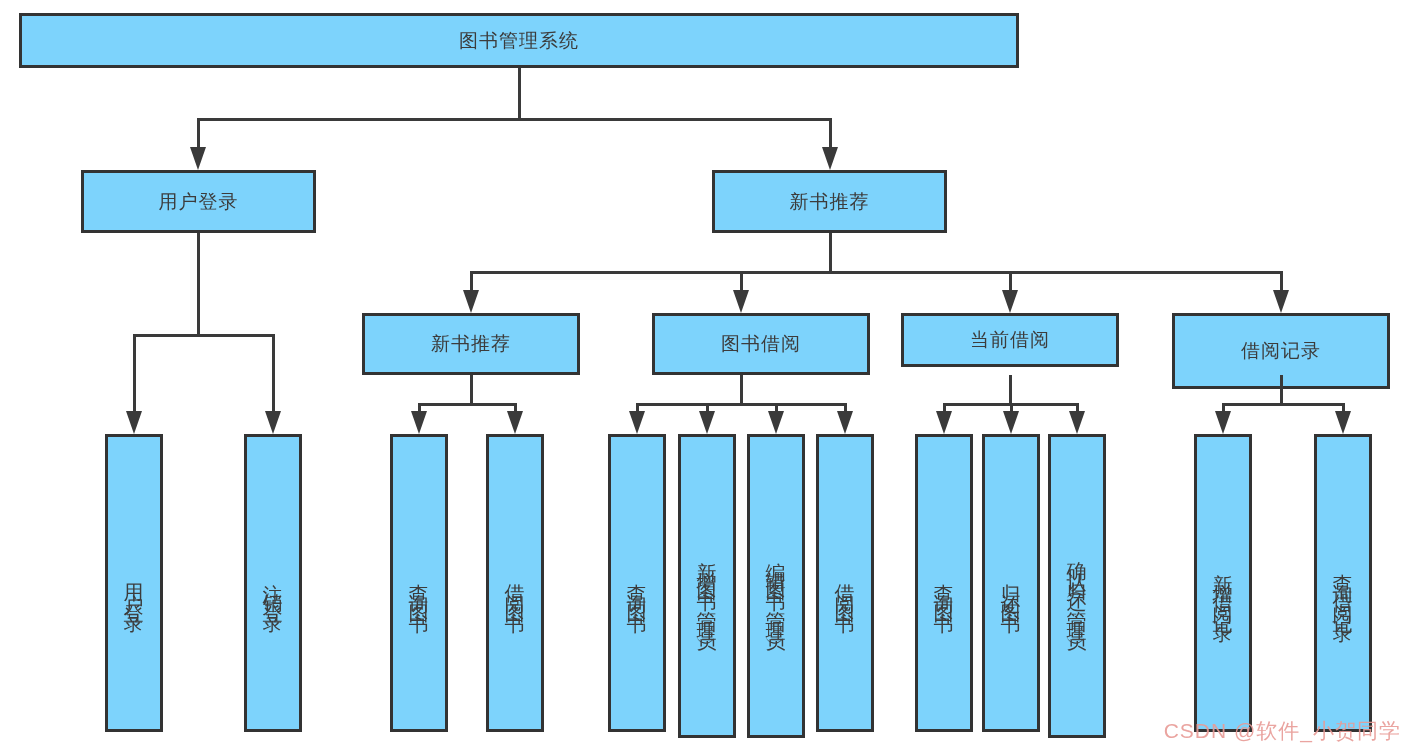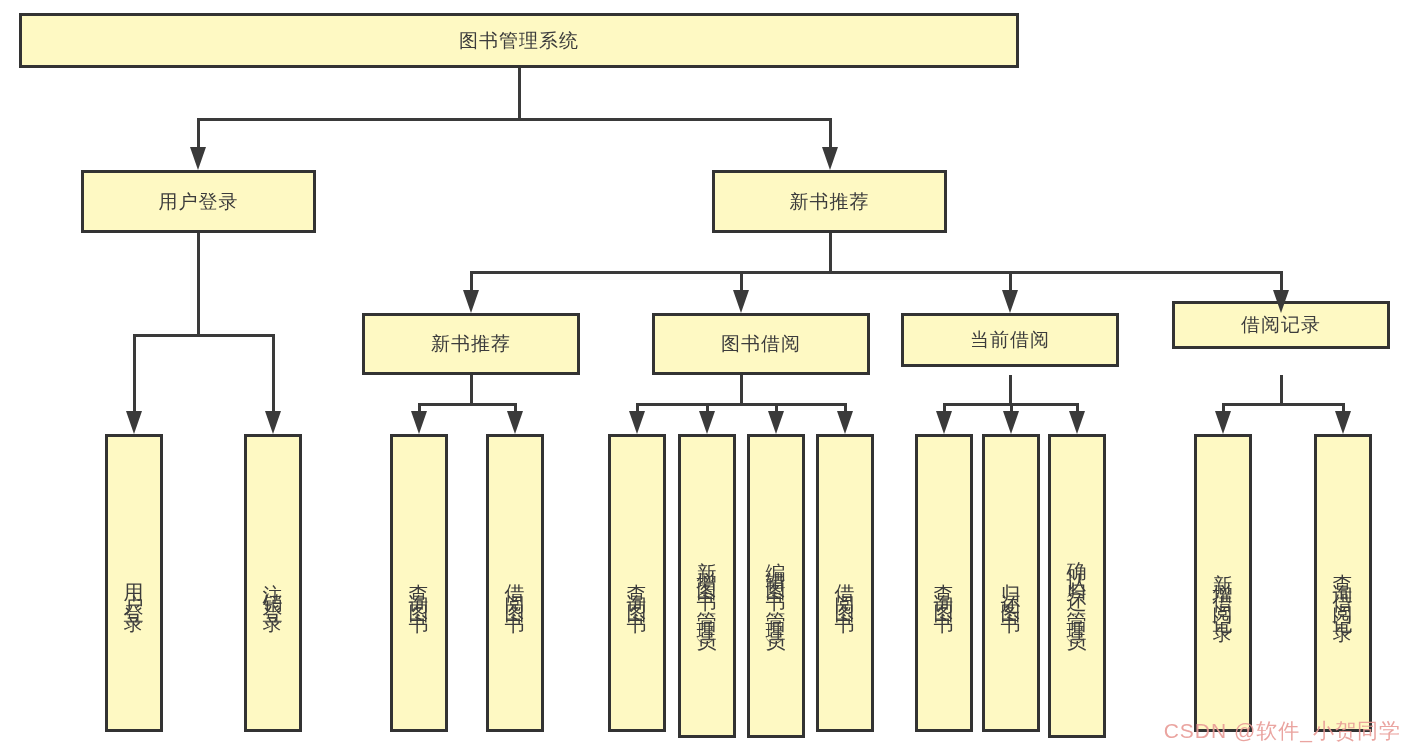--- a/index.html
+++ b/index.html
@@ -5,21 +5,21 @@
   html,body { margin:0; padding:0; background:#fff; }
   body { font-family:"Liberation Sans","DejaVu Sans",sans-serif; }
   .canvas {
     position:relative; width:1405px; height:747px;
     background:var(--background,#ffffff); overflow:hidden;
     color:var(--text,#3c3c3c);
   }
   .node {
     position:absolute; box-sizing:border-box;
     border:3px solid var(--border,#333333);
-    background:#fef9c3; display:flex; align-items:center; justify-content:center;
+    background:#7dd3fc; display:flex; align-items:center; justify-content:center;
   }
   .h-label { font-size:19px; letter-spacing:1px; color:var(--text,#3c3c3c); }
   .leaf .v-label {
     writing-mode:vertical-rl; text-orientation:mixed;
     font-size:20px; line-height:1; letter-spacing:10px;
     margin-bottom:-10px; color:var(--text,#3c3c3c);
   }
   .vl { position:absolute; width:3px; background:var(--line,#3a3a3a); }
   .hl { position:absolute; height:3px; background:var(--line,#3a3a3a); }
   .arr {
@@ -51,21 +51,21 @@
 
   <div class="node" style="left:362px;top:313px;width:218px;height:62px">
     <span class="h-label">新书推荐</span>
   </div>
   <div class="node" style="left:652px;top:313px;width:218px;height:62px">
     <span class="h-label">图书借阅</span>
   </div>
   <div class="node" style="left:901px;top:313px;width:218px;height:54px">
     <span class="h-label">当前借阅</span>
   </div>
-  <div class="node" style="left:1172px;top:301px;width:218px;height:48px">
+  <div class="node" style="left:1172px;top:313px;width:218px;height:76px">
     <span class="h-label">借阅记录</span>
   </div>
 
   <div class="node leaf" style="left:105px;top:434px;width:58px;height:298px">
     <span class="v-label">用户登录</span>
   </div>
   <div class="node leaf" style="left:244px;top:434px;width:58px;height:298px">
     <span class="v-label">注销登录</span>
   </div>
 

